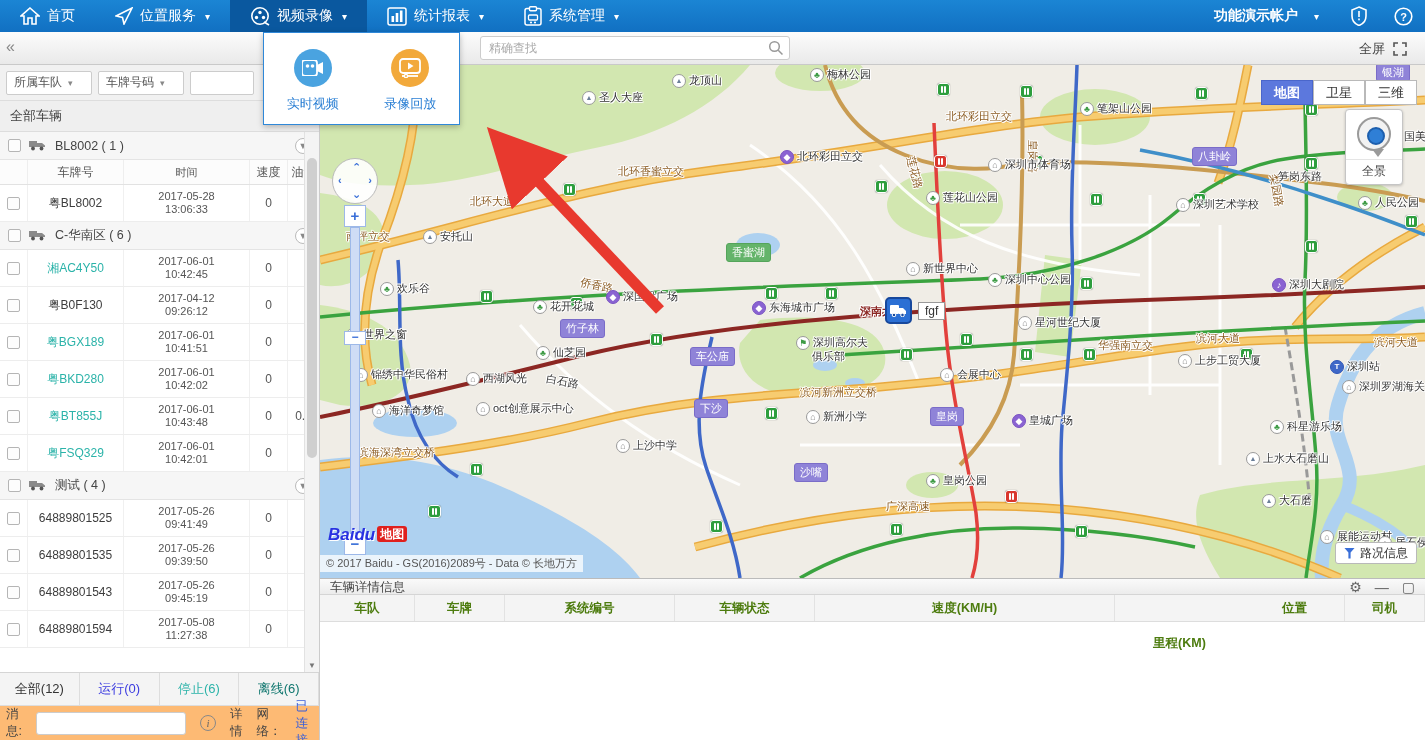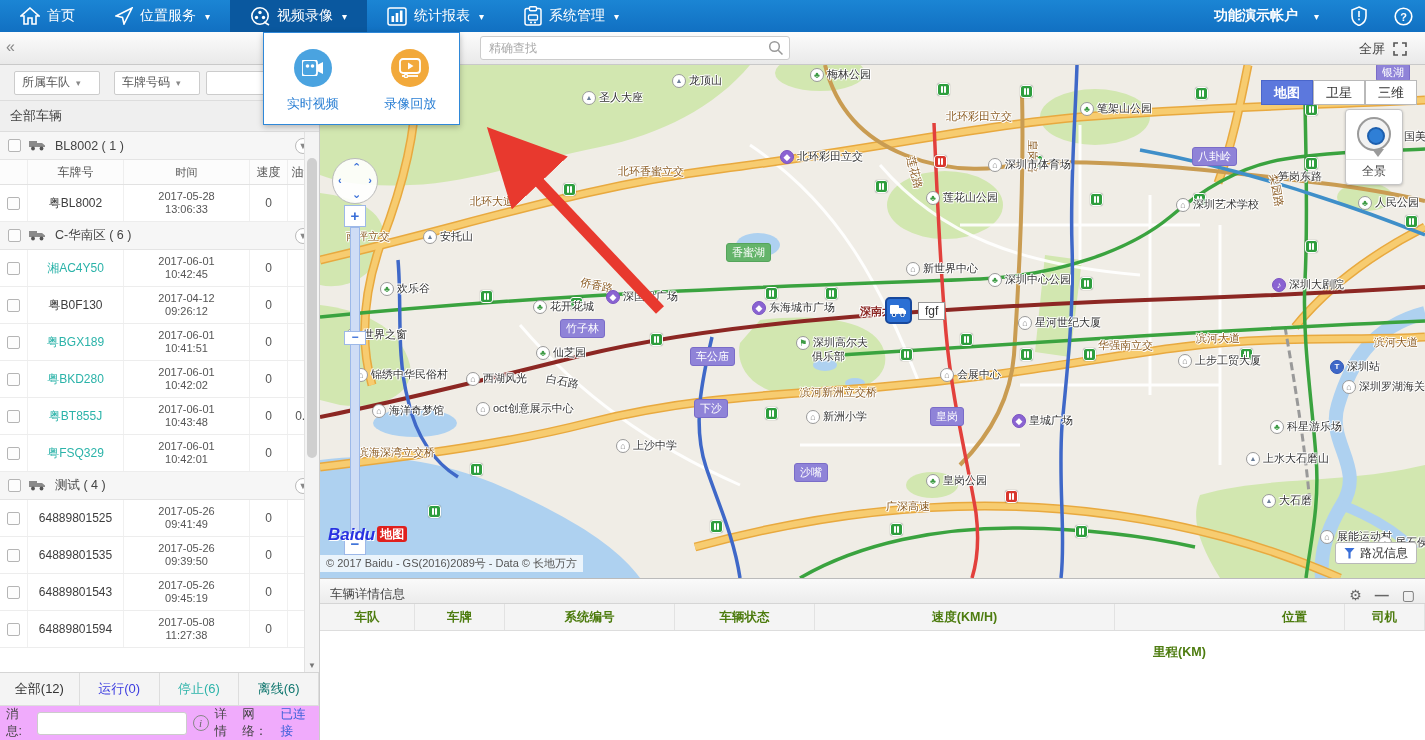--- a/index.html
+++ b/index.html
@@ -22,41 +22,41 @@
   .collapse-btn { position:absolute; left:6px; top:6px; font-size:16px; color:#888; cursor:pointer; }
   .searchbox { position:absolute; left:480px; top:4px; width:310px; height:24px; background:#fff; border:1px solid #ccc; border-radius:3px; display:flex; align-items:center; }
   .searchbox input { flex:1; border:none; outline:none; font-size:12px; padding:0 8px; color:#333; background:transparent; }
   .searchbox input::placeholder { color:#aaa; }
   .search-glyph { width:26px; display:flex; justify-content:center; }
   .fullscreen { position:absolute; right:18px; top:8px; display:flex; gap:8px; align-items:center; font-size:13px; color:#444; cursor:pointer; }
 
   
   .sidebar { position:absolute; left:0; top:65px; width:320px; height:675px; background:#fff; border-right:1px solid #ccc; display:flex; flex-direction:column; z-index:10; }
   .filters { height:36px; background:#f1f1f1; border-bottom:1px solid #ddd; display:flex; align-items:center; gap:6px; padding:0 6px; }
-  .select { background:#fff; border:1px solid #ccc; border-radius:2px; height:24px; display:flex; align-items:center; gap:6px; padding:0 7px; font-size:12px; color:#555; cursor:pointer;margin-left:8px; }
+  .select { background:#fff; border:1px solid #ccc; border-radius:2px; height:24px; display:flex; align-items:center; gap:6px; padding:0 7px; font-size:12px; color:#555; cursor:pointer; }
   .select .dn { color:#888; font-size:9px; }
   .filters input { width:64px; height:24px; border:1px solid #ccc; border-radius:2px; padding:0 4px; }
   .allv { height:31px; background:#efefef; border-bottom:1px solid #ddd; display:flex; align-items:center; padding:0 10px; font-size:13px; color:#444; }
   .allv .spacer { flex:1; }
   .cb { width:13px; height:13px; border:1px solid #b5b5b5; border-radius:2px; background:#fdfdfd; display:inline-block; flex:none; }
   .vlist { flex:1; overflow:hidden; position:relative; }
   .grow { height:28px; background:#f6f6f6; border-bottom:1px solid #e4e4e4; display:flex; align-items:center; gap:7px; padding:0 8px; font-size:12.5px; color:#444; }
   .grow .chev { margin-left:auto; width:16px; height:16px; border:1px solid #bbb; border-radius:50%; color:#888; font-size:9px; line-height:14px; text-align:center; background:#fff; }
   .thead { display:flex; height:25px; border-bottom:1px solid #e2e2e2; background:#fcfcfc; font-size:12px; color:#555; }
   .thead div { display:flex; align-items:center; justify-content:center; border-right:1px solid #eee; }
   .vrow { display:flex; height:37px; border-bottom:1px solid #ededed; font-size:12px; align-items:stretch; }
   .vrow > div { display:flex; align-items:center; justify-content:center; border-right:1px solid #f0f0f0; text-align:center; }
   .c-check { width:28px; } .c-plate { width:96px; } .c-time { width:126px; flex-direction:column; font-size:11px; color:#555; line-height:13px; } .c-speed { width:38px; color:#555; } .c-fuel { flex:1; color:#555; border-right:none !important; }
   .plate-on { color:#2bb3a9; } .plate-off { color:#3d3d3d; }
   .vscroll { position:absolute; right:0; top:0; bottom:0; width:15px; background:#f4f4f4; border-left:1px solid #e2e2e2; }
   .vscroll .thumb { position:absolute; left:2px; right:2px; top:26px; height:300px; background:#cfcfcf; border-radius:5px; }
   .vscroll .arr { position:absolute; bottom:2px; left:0; right:0; text-align:center; font-size:8px; color:#777; }
   .stabs { height:33px; border-top:1px solid #d5d5d5; background:#fbfbfb; display:flex; }
   .stab { flex:1; display:flex; align-items:center; justify-content:center; font-size:13px; border-right:1px solid #ddd; cursor:pointer; background:#f4f4f4; }
-  .msgbar { height:35px; border-top:1px solid #ddd; background:#f0abfc; display:flex; align-items:center; gap:6px; padding:16px 6px; font-size:12.5px; color:#444; }
+  .msgbar { height:35px; border-top:1px solid #ddd; background:#fdba74; display:flex; align-items:center; gap:14px; padding:16px 6px; font-size:12.5px; color:#444; }
   .msgbar input { width:150px; height:23px; border:1px solid #ccc; border-radius:3px; background:#fff; }
   .info-i { width:16px; height:16px; border:1px solid #888; border-radius:50%; color:#666; font-style:italic; font-family:"Liberation Serif",serif; text-align:center; line-height:14px; font-size:11px; flex:none; }
   .net-ok { color:#3a5fd9; }
 
   
   .map { position:absolute; left:320px; top:65px; width:1105px; height:513px; overflow:hidden; background:#f0ede6; z-index:1; }
   .map-label { position:absolute; white-space:nowrap; font-size:11px; color:#333; display:flex; align-items:center; gap:3px;
     text-shadow:1px 0 #fff,-1px 0 #fff,0 1px #fff,0 -1px #fff,1px 1px #fff,-1px -1px #fff; }
   .lab-road { color:#8a5a20; } .lab-roadDark { color:#8c2723; font-weight:bold; }
   .lab-badge-purple, .lab-badge-green { text-shadow:none; color:#fff; border-radius:3px; padding:1px 5px; font-size:11px; }
@@ -87,21 +87,21 @@
   .veh-marker { position:absolute; left:565px; top:232px; width:27px; height:27px; background:#2b6fd4; border:2px solid #17489c; border-radius:5px; z-index:5; display:flex; align-items:center; justify-content:center; }
   .veh-label { position:absolute; left:598px; top:237px; background:#fff; border:1px solid #999; padding:1px 6px; font-size:12px; z-index:5; }
   .baidu-logo { position:absolute; left:8px; top:460px; z-index:5; font-weight:bold; font-style:italic; font-size:17px; color:#2932e1; text-shadow:1px 1px #fff; }
   .baidu-logo .suffix { font-style:normal; font-size:12px; color:#fff; background:#e0201d; border-radius:3px; padding:1px 3px; margin-left:2px; text-shadow:none; vertical-align:2px; }
   .copyright { position:absolute; left:0; top:490px; background:rgba(255,255,255,.75); padding:1px 6px; font-size:11px; color:#555; z-index:5; }
   .traffic-btn { position:absolute; right:8px; top:477px; height:22px; background:#fff; border:1px solid #b9b9b9; border-radius:3px; display:flex; align-items:center; gap:5px; padding:0 8px; font-size:12px; color:#333; z-index:5; cursor:pointer; }
   .tl-ic { width:11px; height:11px; background:#3a6fd8; clip-path:polygon(0 0,100% 0,60% 45%,60% 100%,40% 100%,40% 45%); }
 
   
   .details { position:absolute; left:320px; top:578px; width:1105px; height:162px; background:#fff; border-top:1px solid #bbb; z-index:10; }
-  .dtitle { height:25px; background:linear-gradient(#fafafa,#ececec); border-bottom:1px solid #d5d5d5; display:flex; align-items:flex-end; padding:0 10px; font-size:12.5px; color:#444; }
+  .dtitle { height:16px; background:linear-gradient(#fafafa,#ececec); border-bottom:1px solid #d5d5d5; display:flex; align-items:flex-start; padding:0 10px; font-size:12.5px; color:#444;font-family:Liberation Serif, serif; }
   .dtitle .ops { margin-left:auto; display:flex; gap:13px; color:#666; font-size:14px; align-items:center; }
   .dtitle .ops span { cursor:pointer; }
   .dhead { display:flex; height:27px; background:#f4f4f4; border-bottom:1px solid #ddd; }
   .dhead div { display:flex; align-items:center; justify-content:center; font-size:12.5px; font-weight:bold; color:#4d7c0f; border-right:1px solid #e2e2e2; }
 
   
   .vmenu { position:absolute; left:263px; top:32px; width:197px; height:93px; background:#fff; border:1px solid #2f88d8; box-shadow:0 2px 6px rgba(0,0,0,.25); z-index:60; display:flex; justify-content:space-around; align-items:flex-start; padding-top:16px; }
   .vm-item { text-align:center; cursor:pointer; }
   .vm-circ { width:38px; height:38px; border-radius:50%; margin:0 auto 8px; display:flex; align-items:center; justify-content:center; }
   .vm-blue { background:#4aa3e0; } .vm-orange { background:#f2a93b; }

